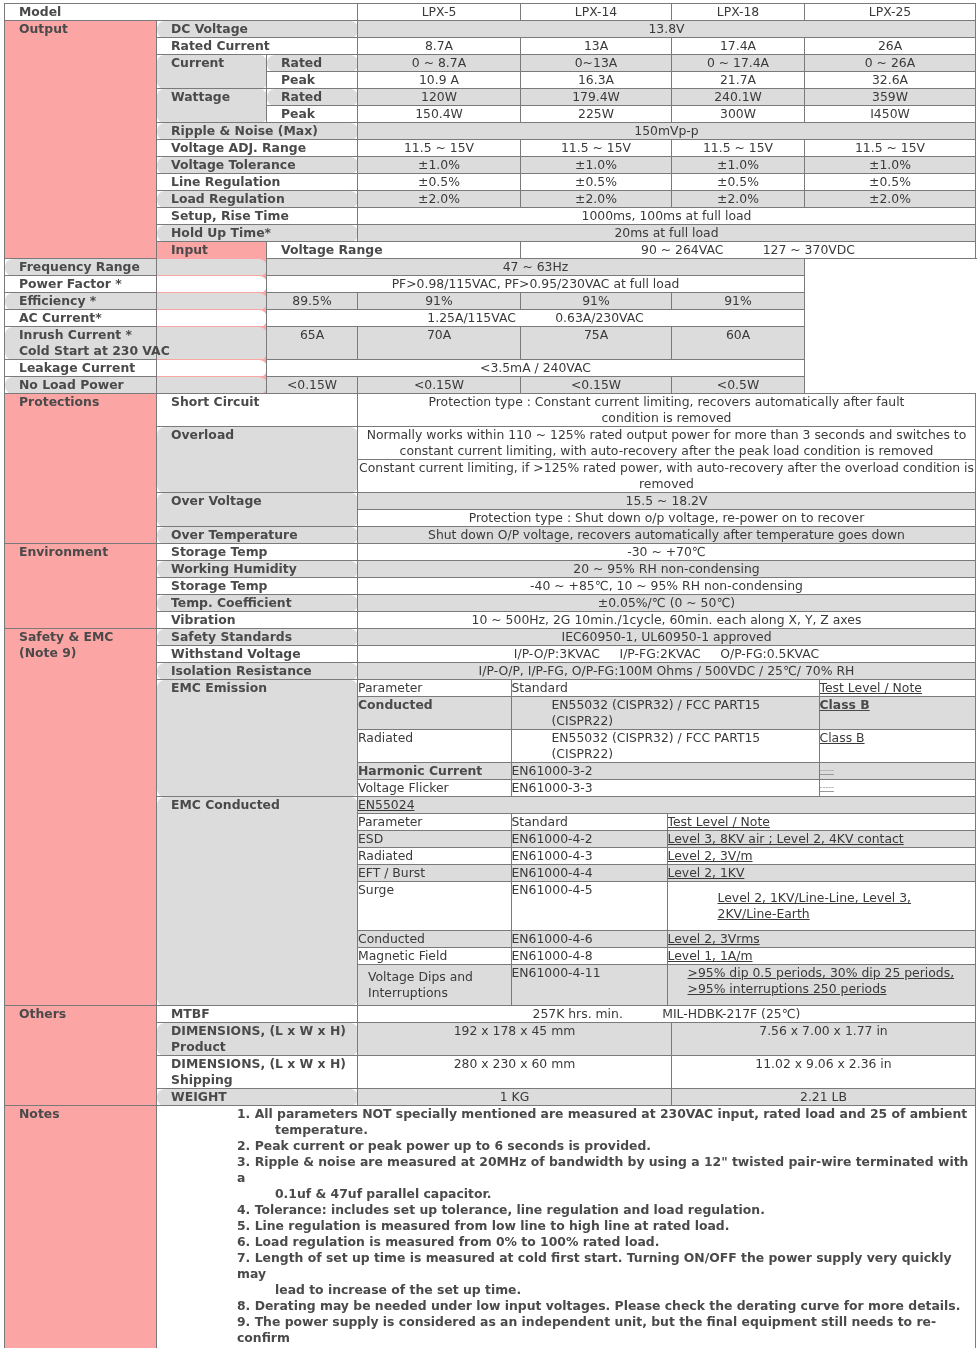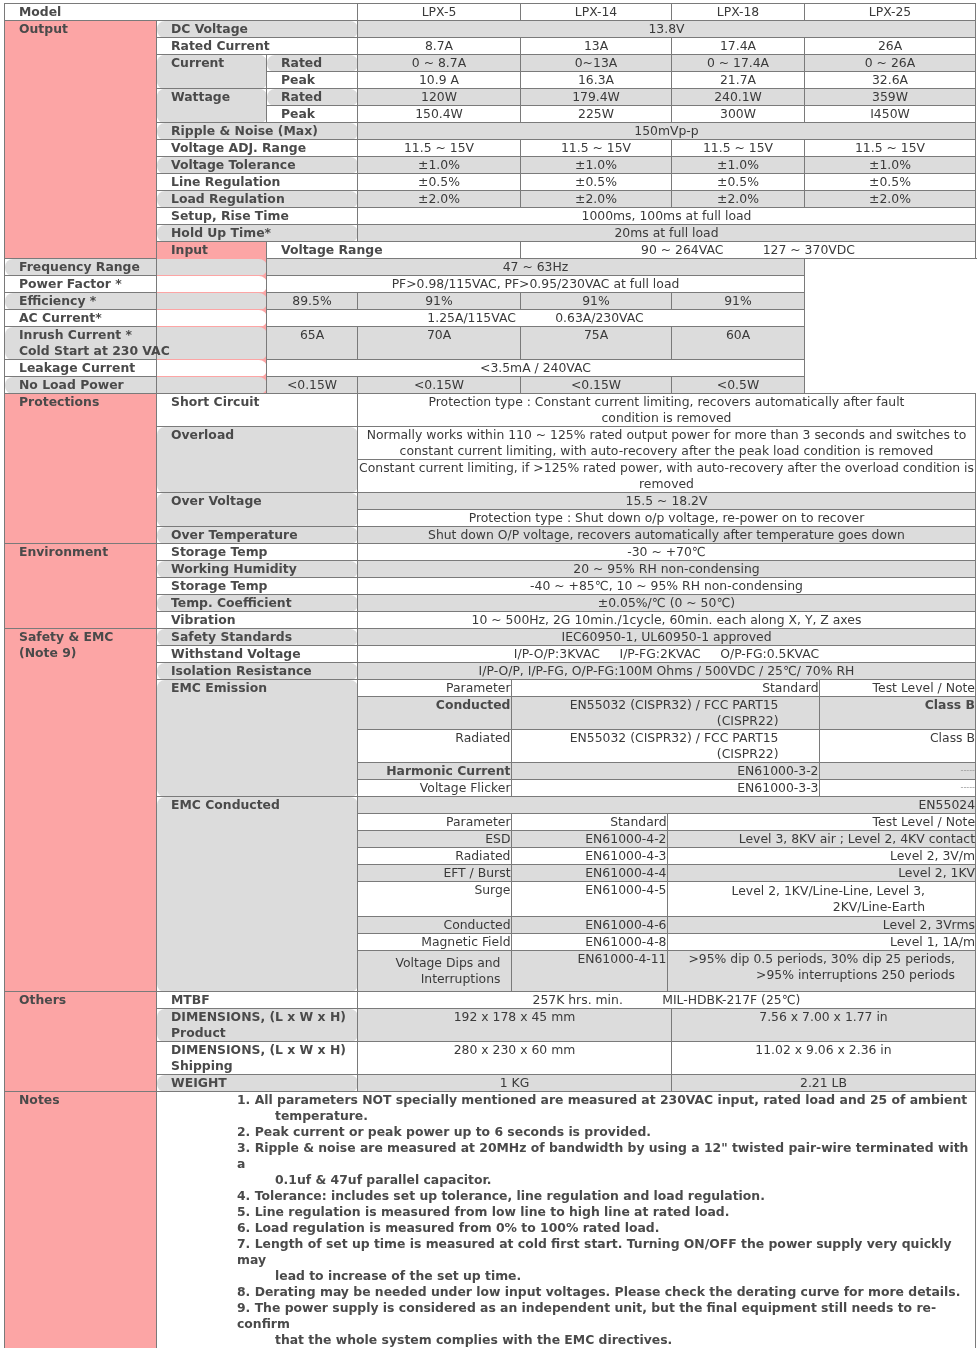--- a/index.html
+++ b/index.html
@@ -10,25 +10,25 @@
   table.spec td { border: 1.3px solid #7a7a7a; padding: 0 0 0 0; vertical-align: top; overflow: hidden; }
   .cat { padding-left: 14px !important; background: #fca5a5; }
   .p { padding-left: 14px !important; margin-left: 28px; }
   .sp { padding-left: 14px !important; border-radius: 8px; }
   .c { text-align: center; }
   .g { background: #dcdcdc; }
   .w { background: #ffffff; }
   .b { font-weight: bold; color: #4a4a4a; }
   td.inner { padding: 0 !important; }
   table.sub { width: 100%; border-collapse: collapse; table-layout: fixed; }
-  table.sub td { border: 1.3px solid #7a7a7a; text-align: right; }
+  table.sub td { border: 1.3px solid #7a7a7a; text-align: left; }
   table.sub tr:first-child td { border-top: none; }
   table.sub tr:last-child td { border-bottom: none; }
   table.sub td:first-child { border-left: none; }
-  table.sub td:last-child { border-right: none; }
+  table.sub td:last-child { border-right: none; text-decoration: underline; }
   .notes { padding-left: 80px !important; }
   .note { padding-left: 0; text-indent: 0; }
   .note .cont { display: block; padding-left: 38px; }
   .wide-pad { padding-left: 4px; padding-right: 4px; }
 </style>
 </head>
 <body>
 
 <table class="spec">
   <colgroup>
@@ -309,21 +309,21 @@
           <td>Level 2, 3V/m</td>
         </tr>
         <tr class="g">
           <td>EFT / Burst</td>
           <td>EN61000-4-4</td>
           <td>Level 2, 1KV</td>
         </tr>
         <tr class="w">
           <td style="vertical-align:top">Surge</td>
           <td style="vertical-align:top">EN61000-4-5</td>
-          <td style="padding:1px 50px">Level 2, 1KV/Line-Line, Level 3, 2KV/Line-Earth</td>
+          <td style="padding:8px 50px">Level 2, 1KV/Line-Line, Level 3, 2KV/Line-Earth</td>
         </tr>
         <tr class="g">
           <td>Conducted</td>
           <td>EN61000-4-6</td>
           <td>Level 2, 3Vrms</td>
         </tr>
         <tr class="w">
           <td>Magnetic Field</td>
           <td>EN61000-4-8</td>
           <td>Level 1, 1A/m</td>

